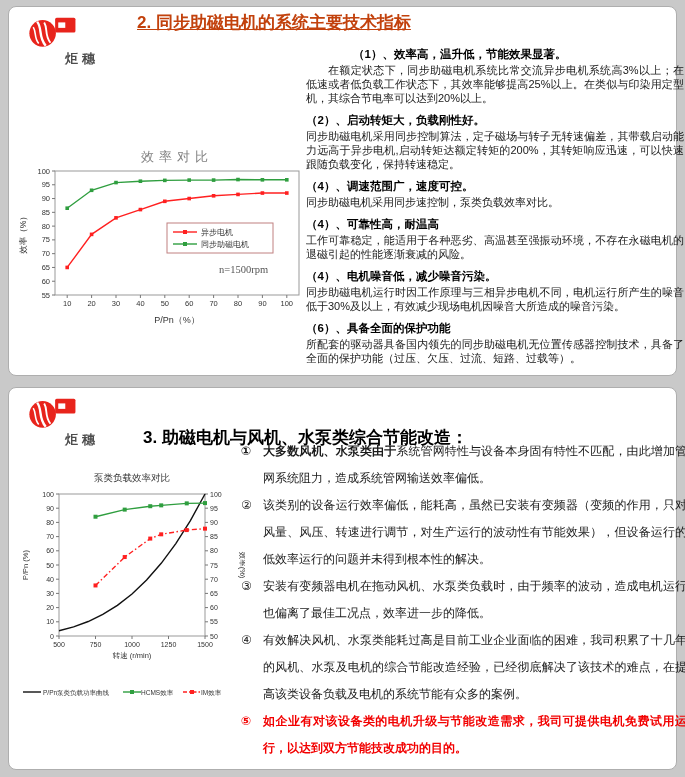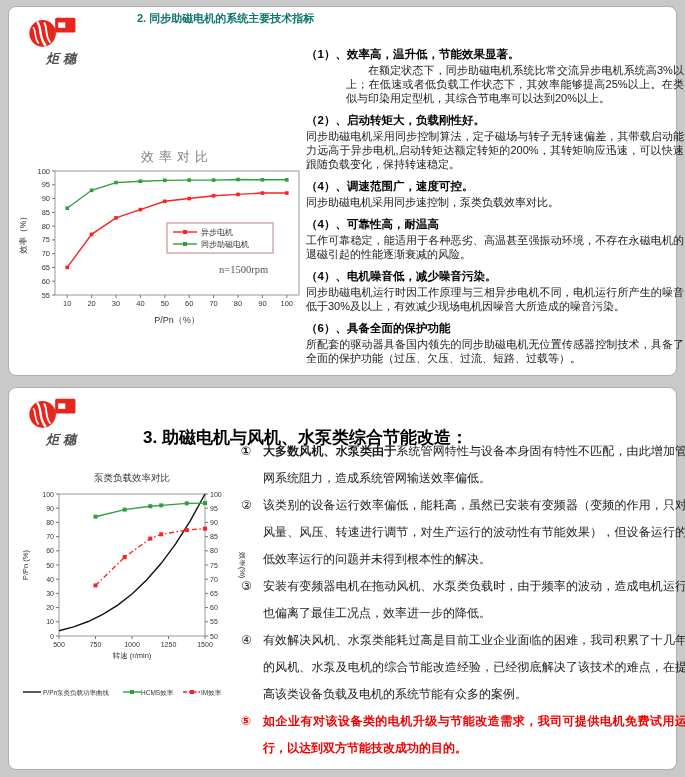--- a/index.html
+++ b/index.html
@@ -6,36 +6,36 @@
   body{
     width:685px;height:777px;background:#c9c9c9;position:relative;
     font-family:"Liberation Sans","DejaVu Sans",sans-serif;color:#1a1a1a;
   }
   .card{
     position:absolute;left:8px;width:669px;background:#ffffff;
     border:1px solid #aeaeae;border-radius:8px;box-sizing:border-box;
   }
   .card1{top:6px;height:370px;}
   .card2{top:387px;height:383px;}
-  .logo{position:absolute;left:18px;top:6px;width:72px;text-align:center;font-style:italic;}
+  .logo{position:absolute;left:18px;top:6px;width:72px;text-align:right;}
   .logo svg{display:block;}
   .logo-text{font-size:13px;font-weight:bold;color:#4d4d4d;letter-spacing:4px;margin-top:1px;}
-  .p1-title{position:absolute;left:128px;top:4px;margin:0;font-size:11px;font-weight:bold;color:#0f766e;}
+  .p1-title{position:absolute;left:128px;top:4px;margin:0;font-size:17px;font-weight:bold;color:#c2410c;text-decoration:underline;}
   .p2-title{position:absolute;left:118px;top:22px;margin:16px;font-size:17px;font-weight:bold;color:#000;}
   .chart{position:absolute;background:#fff;}
   .chart-1{left:8px;top:140px;width:292px;height:180px;}
   .chart-2{left:10px;top:80px;width:226px;height:236px;}
   .p1-text{
     position:absolute;left:297px;top:40px;width:378px;
     font-size:11px;line-height:14px;text-align:justify;
   }
   .p1-text h3{margin:8px 0 2px;font-size:11.5px;line-height:14px;color:#000;}
-  .p1-text h3:first-child{margin-top:0;}
+  .p1-text h3:first-child{margin-top:0;margin-left:47px;}
   .p1-text p{margin:0;}
-  .p1-text p.ind{text-indent:2em;margin-left:40px;}
+  .p1-text p.ind{text-indent:2em;}
   .p2-list{
     position:absolute;left:232px;top:50px;width:446px;margin:0;padding:0;
     list-style:none;font-size:12px;line-height:27px;text-align:justify;
   }
   .item{display:flex;align-items:flex-start;}
   .item .mk{flex:0 0 22px;}
   .item .txt{flex:1;}
   .item b{font-weight:bold;}
   .item.red{color:#f20000;font-weight:bold;}
   .bold{font-weight:bold;}

